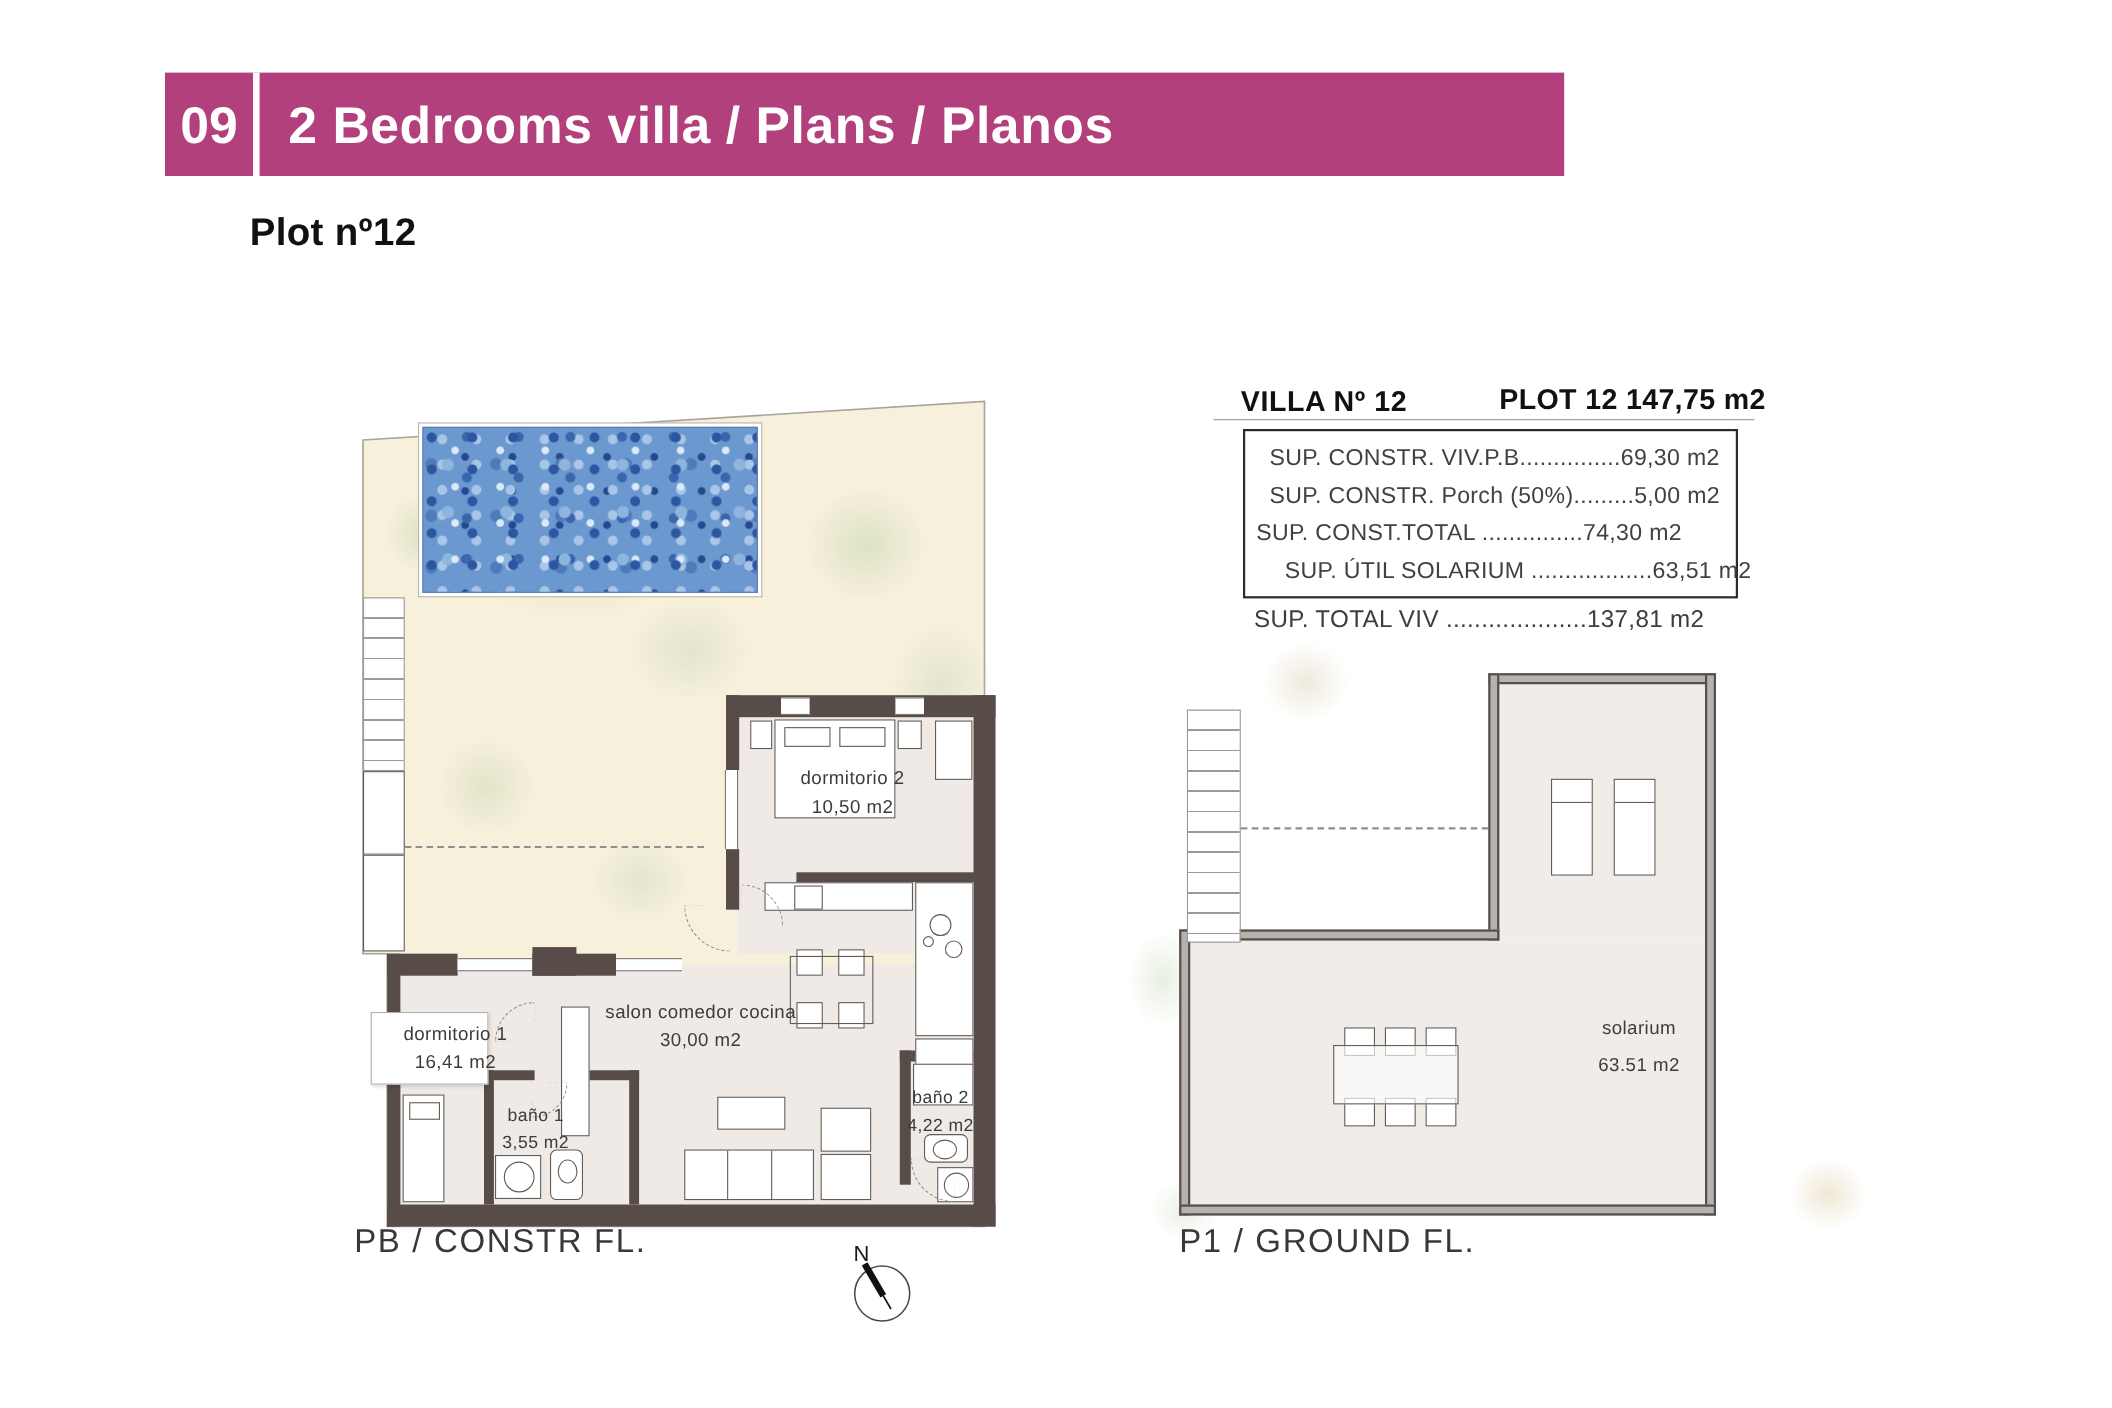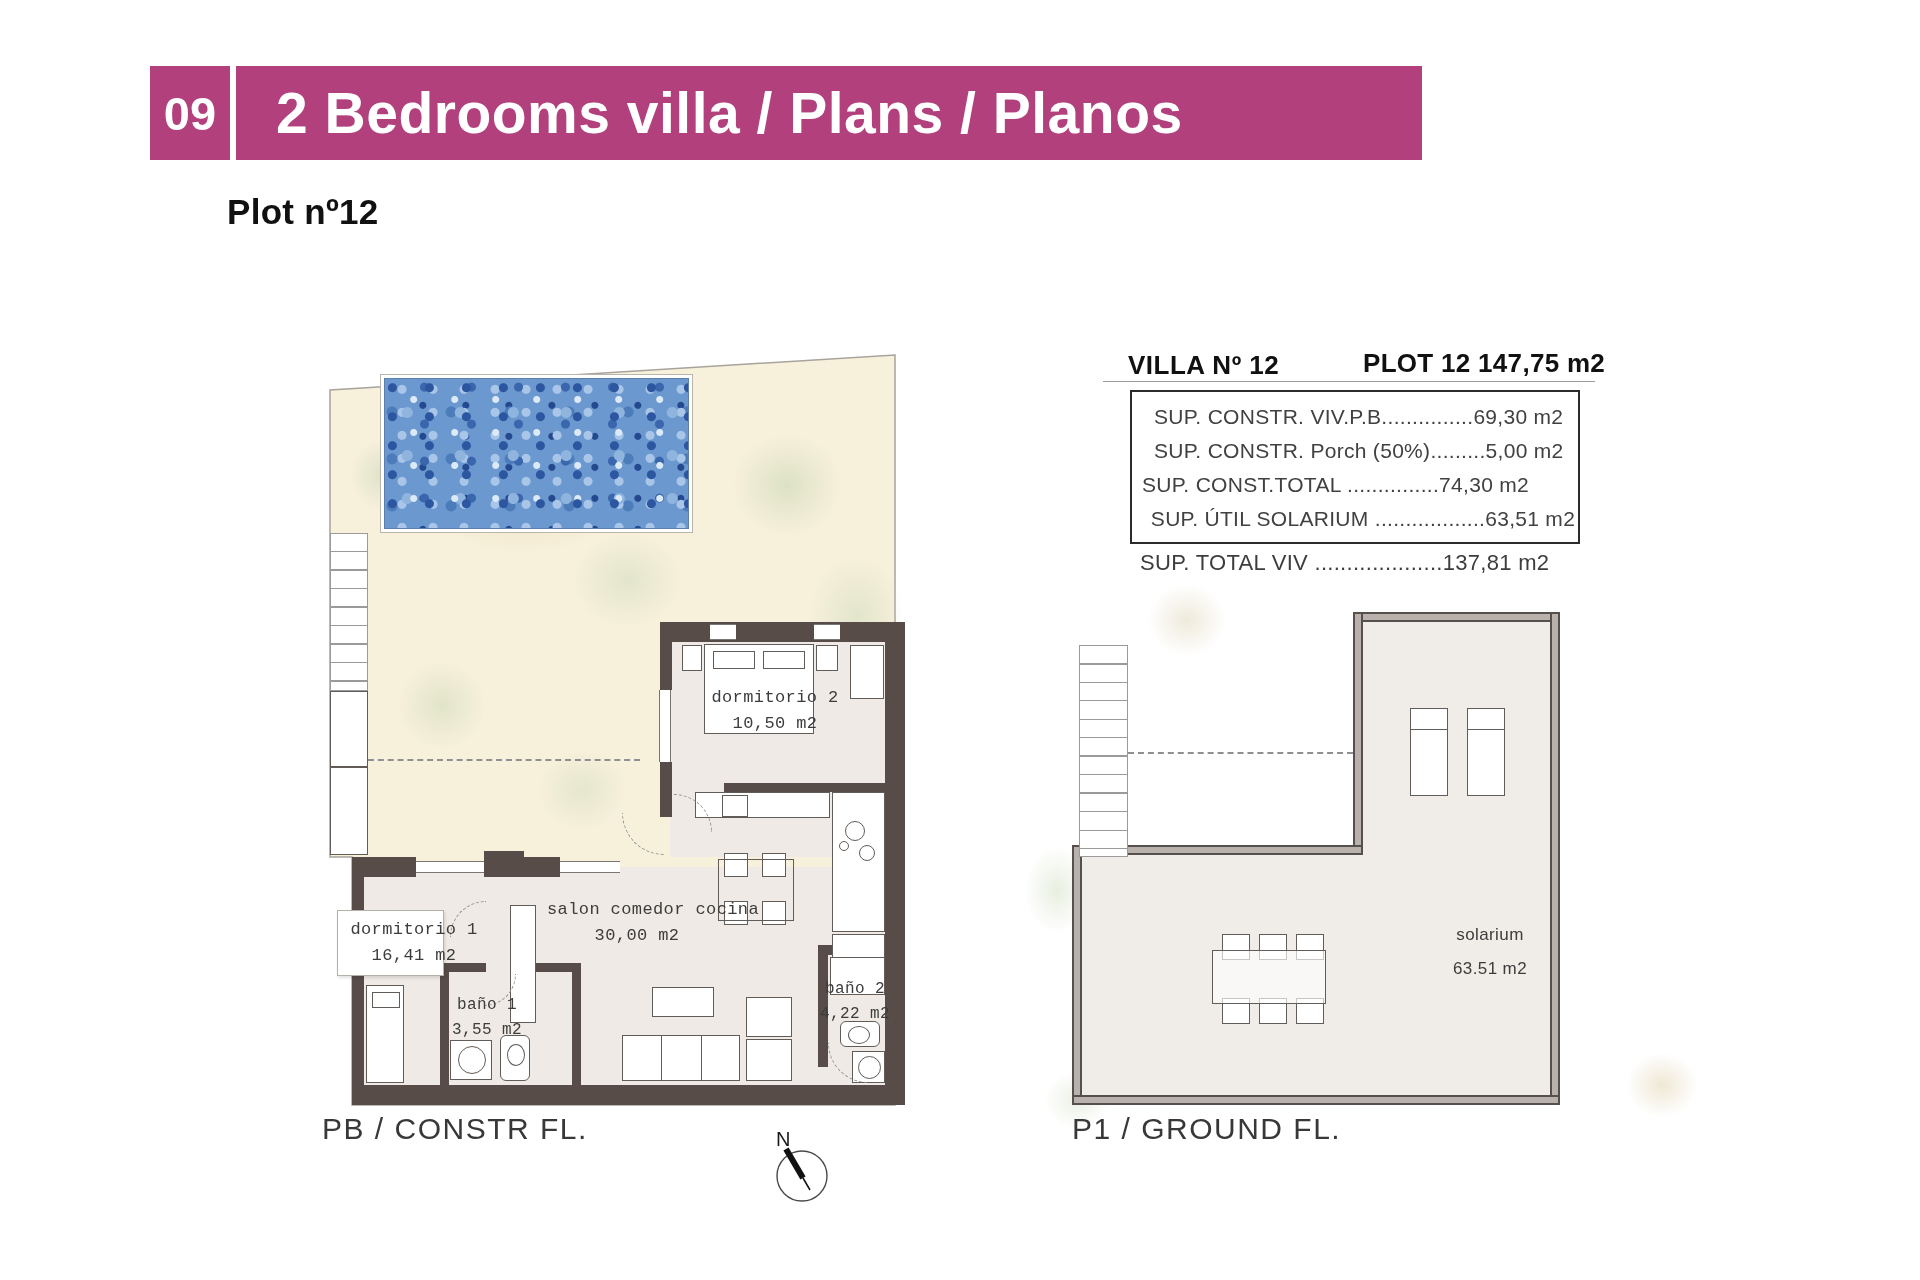--- a/index.html
+++ b/index.html
@@ -5,35 +5,35 @@
   html,body{margin:0;padding:0;background:#ffffff;}
   .page{position:relative;width:1920px;height:1280px;background:#fff;overflow:hidden;
         font-family:"Liberation Sans",sans-serif;}
   .abs{position:absolute;}
 
   
   .hdr{position:absolute;left:150px;top:66px;width:1272px;height:94px;background:#b2407d;
        display:flex;align-items:center;color:#fff;font-weight:bold;}
   .hdr-num{width:80px;height:100%;display:flex;align-items:center;justify-content:center;
        font-size:47px;border-right:6px solid #fff;}
-  .hdr-title{font-size:57px;padding-left:40px;letter-spacing:.5px;}
+  .hdr-title{font-size:47px;padding-left:26px;letter-spacing:.5px;}
 
   .plot-heading{position:absolute;left:227px;top:192px;font-size:35px;font-weight:bold;color:#111;
        letter-spacing:.3px;}
 
   
   .villa-title{position:absolute;left:1128px;top:350px;font-size:26px;font-weight:bold;color:#111;letter-spacing:.5px;}
   .plot-title{position:absolute;left:1363px;top:348px;font-size:26px;font-weight:bold;color:#111;letter-spacing:.3px;}
   .title-rule{position:absolute;left:1103px;top:381px;width:492px;height:1px;background:#9c9c9c;}
   .info-box{position:absolute;left:1130px;top:390px;width:450px;height:154px;border:2px solid #2b2b2b;
        padding-top:8px;box-sizing:border-box;}
   .inforow{font-size:21px;color:#414141;letter-spacing:.3px;line-height:34px;white-space:nowrap;}
   .inforow.i1,.inforow.i2{padding-left:22px;}
   .inforow.i3{padding-left:10px;}
-  .inforow.i4{padding-left:16px;text-align:center;}
+  .inforow.i4{padding-left:36px;}
   .info-total{position:absolute;left:1140px;top:550px;font-size:22px;color:#3d3d3d;letter-spacing:.3px;white-space:nowrap;}
 
   
   .wall{position:absolute;background:#574c48;}
   .furn{position:absolute;background:#fff;border:1px solid #615c58;box-sizing:border-box;}
   .glassV{position:absolute;background:#fff;border-left:1px solid #7a7672;border-right:1px solid #7a7672;box-sizing:border-box;}
   .glassH{position:absolute;background:#fff;border-top:1px solid #7a7672;border-bottom:1px solid #7a7672;box-sizing:border-box;}
   .arc{position:absolute;border:1px dashed #8f8f8f;box-sizing:border-box;}
   .arc-bl{border-top:none;border-right:none;border-radius:0 0 0 100%;}
   .arc-br{border-top:none;border-left:none;border-radius:0 0 100% 0;}
@@ -83,21 +83,21 @@
   <div class="plot-title">PLOT 12 147,75 m2</div>
   <div class="title-rule"></div>
   <div class="info-box">
     <div class="inforow i1">SUP. CONSTR. VIV.P.B...............69,30 m2</div>
     <div class="inforow i2">SUP. CONSTR. Porch (50%).........5,00 m2</div>
     <div class="inforow i3">SUP. CONST.TOTAL ...............74,30 m2</div>
     <div class="inforow i4">SUP. ÚTIL SOLARIUM ..................63,51 m2</div>
   </div>
   <div class="info-total">SUP. TOTAL VIV ....................137,81 m2</div>
 
-  <div class="abs" style="left:322px;top:345px;width:600px;height:770px;font-family:Liberation Mono, monospace;">
+  <div class="abs" style="left:322px;top:355px;width:600px;height:770px;">
 
     <svg class="abs" style="left:0;top:0;" width="600" height="770">
       <polygon points="8,45 573,10 573,760 30,760 30,512 8,512" fill="#f7f0db" stroke="#a8a39c" stroke-width="1.5"></polygon>
     </svg>
 
     <div class="blob" style="left:14px;top:80px;width:100px;height:100px;background:radial-gradient(closest-side,rgba(198,214,180,.55),rgba(198,214,180,0) 72%);"></div>
     <div class="blob" style="left:230px;top:170px;width:150px;height:130px;background:radial-gradient(closest-side,rgba(205,219,188,.5),rgba(205,219,188,0) 72%);"></div>
     <div class="blob" style="left:390px;top:70px;width:150px;height:140px;background:radial-gradient(closest-side,rgba(198,214,180,.55),rgba(198,214,180,0) 72%);"></div>
     <div class="blob" style="left:470px;top:190px;width:130px;height:160px;background:radial-gradient(closest-side,rgba(205,219,188,.5),rgba(205,219,188,0) 72%);"></div>
     <div class="blob" style="left:60px;top:300px;width:120px;height:120px;background:radial-gradient(closest-side,rgba(198,214,180,.45),rgba(198,214,180,0) 72%);"></div>

